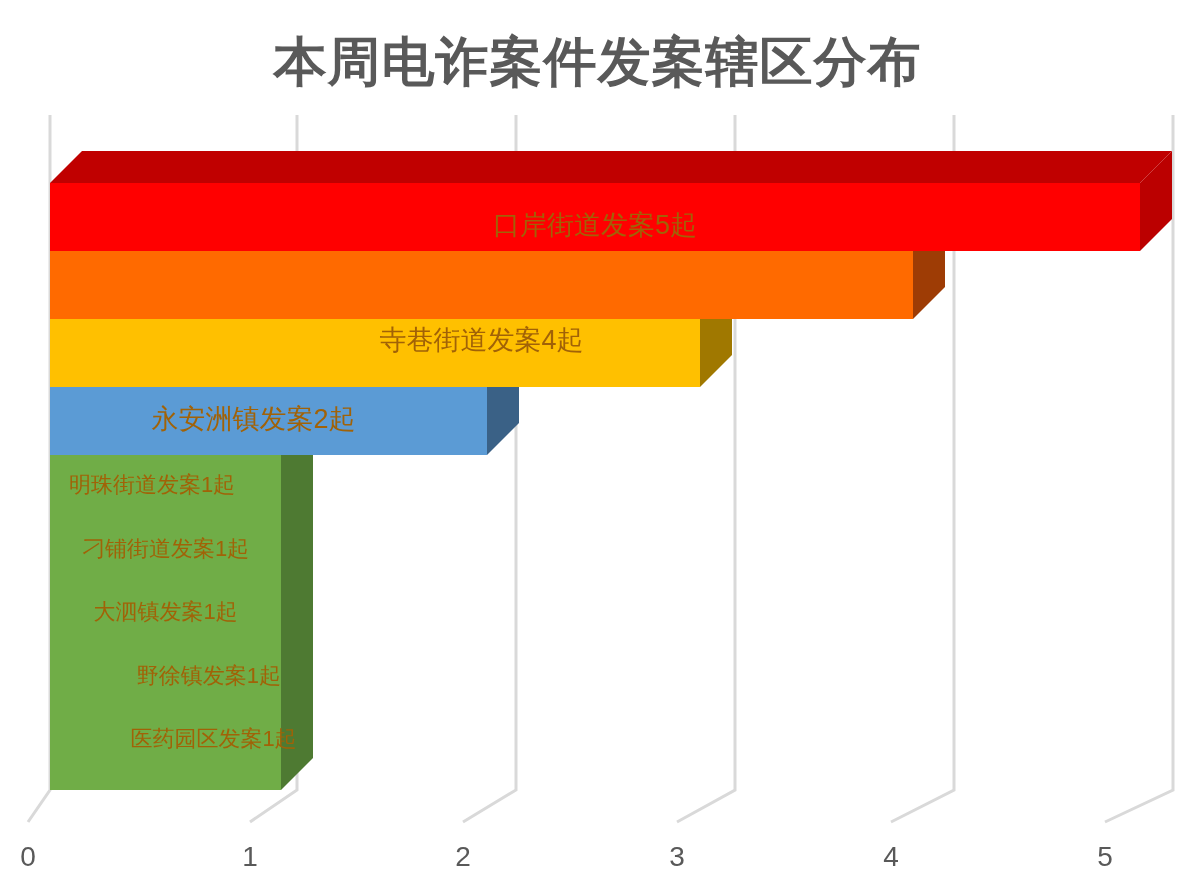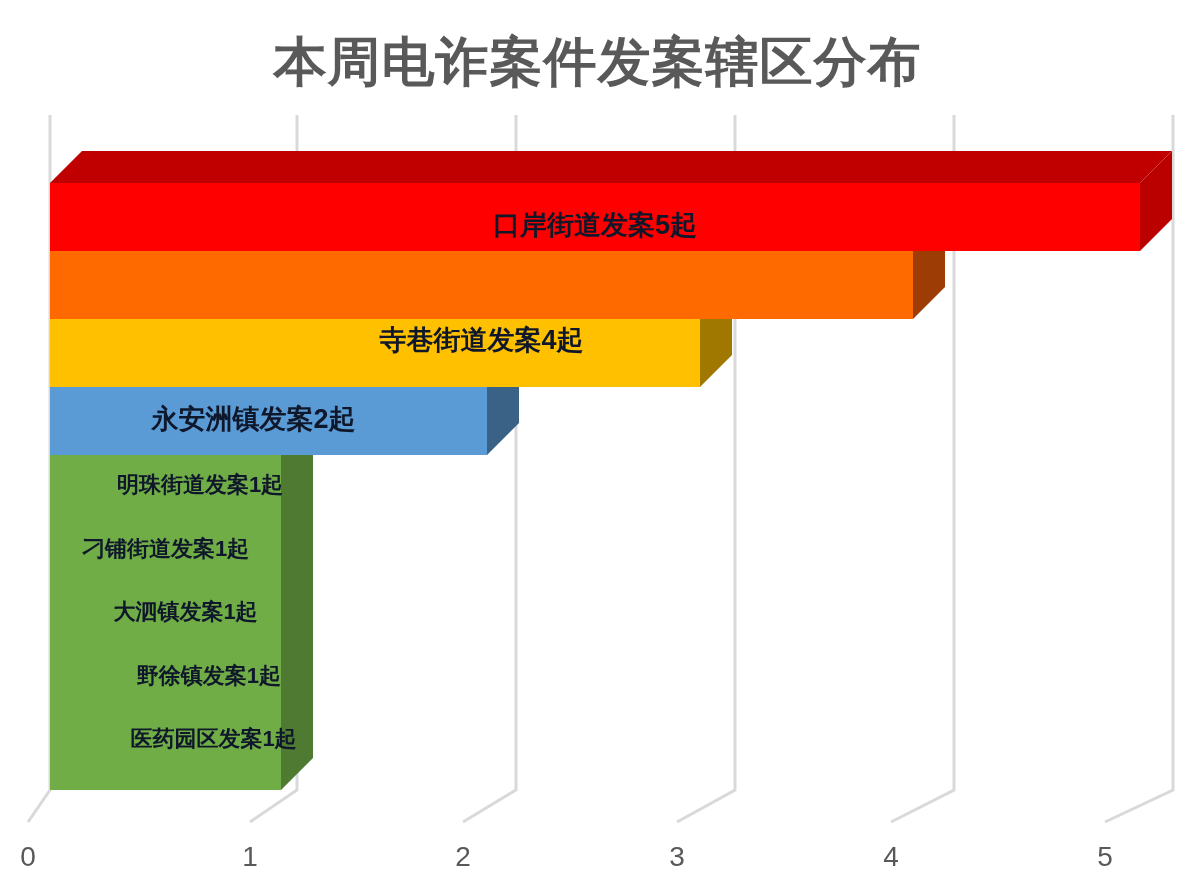--- a/index.html
+++ b/index.html
@@ -43,25 +43,25 @@
     position: absolute;
     left: 0;
     top: 0;
     width: 1195px;
     height: 889px;
   }
 
   
   .bar-label {
     position: absolute;
-    color: #0f172a;
+    color: #a16207;
     white-space: nowrap;
     text-align: center;
     pointer-events: none;
-    font-weight: bold;
+    font-weight: normal;
   }
   .bar-label.big   { font-size: 27px; }
   .bar-label.small { font-size: 22px; }
 
   
   .axis-tick {
     position: absolute;
     font-size: 28px;
     color: #595959;
     text-align: center;
@@ -118,25 +118,25 @@
 
   </svg>
 
   <div class="bar-label big" style="left:50px; top:207px; width:1090px;">口岸街道发案5起</div>
 
   <div class="bar-label big" style="left:50px; top:275px; width:863px;margin-top:47px;">寺巷街道发案4起</div>
 
 
   <div class="bar-label big" style="left:50px; top:401px; width:407px;">永安洲镇发案2起</div>
 
-  <div class="bar-label small" style="left:50px; top:470px; width:204px;padding-left:48px;">明珠街道发案1起</div>
+  <div class="bar-label small" style="left:50px; top:470px; width:204px;">明珠街道发案1起</div>
 
   <div class="bar-label small" style="left:50px; top:534px; width:232px;">刁铺街道发案1起</div>
 
-  <div class="bar-label small" style="left:50px; top:597px; width:231px;padding-left:20px;">大泗镇发案1起</div>
+  <div class="bar-label small" style="left:50px; top:597px; width:231px;">大泗镇发案1起</div>
 
   <div class="bar-label small" style="left:50px; top:661px; width:231px;text-align:right;">野徐镇发案1起</div>
 
   <div class="bar-label small" style="left:50px; top:724px; width:231px;margin-left:48px;">医药园区发案1起</div>
 
   <div class="axis-tick" style="left:-12px; top:841px; width:80px;">0</div>
   <div class="axis-tick" style="left:210px; top:841px; width:80px;">1</div>
   <div class="axis-tick" style="left:423px; top:841px; width:80px;">2</div>
   <div class="axis-tick" style="left:637px; top:841px; width:80px;">3</div>
   <div class="axis-tick" style="left:851px; top:841px; width:80px;">4</div>

